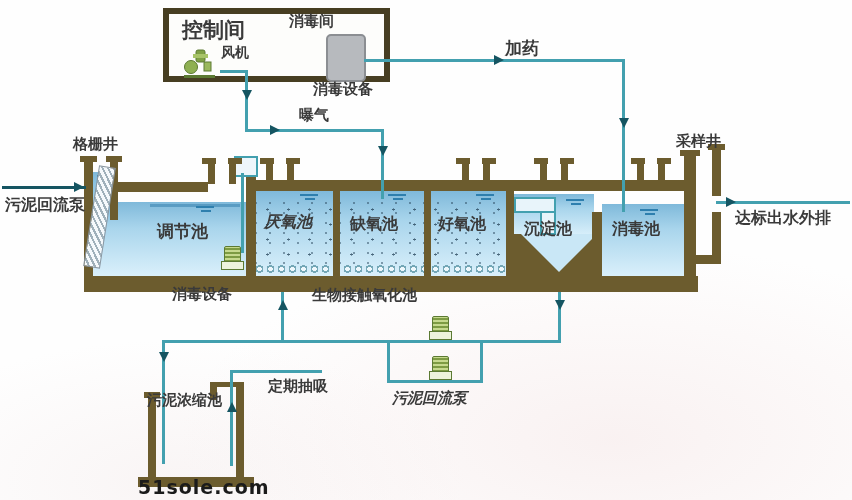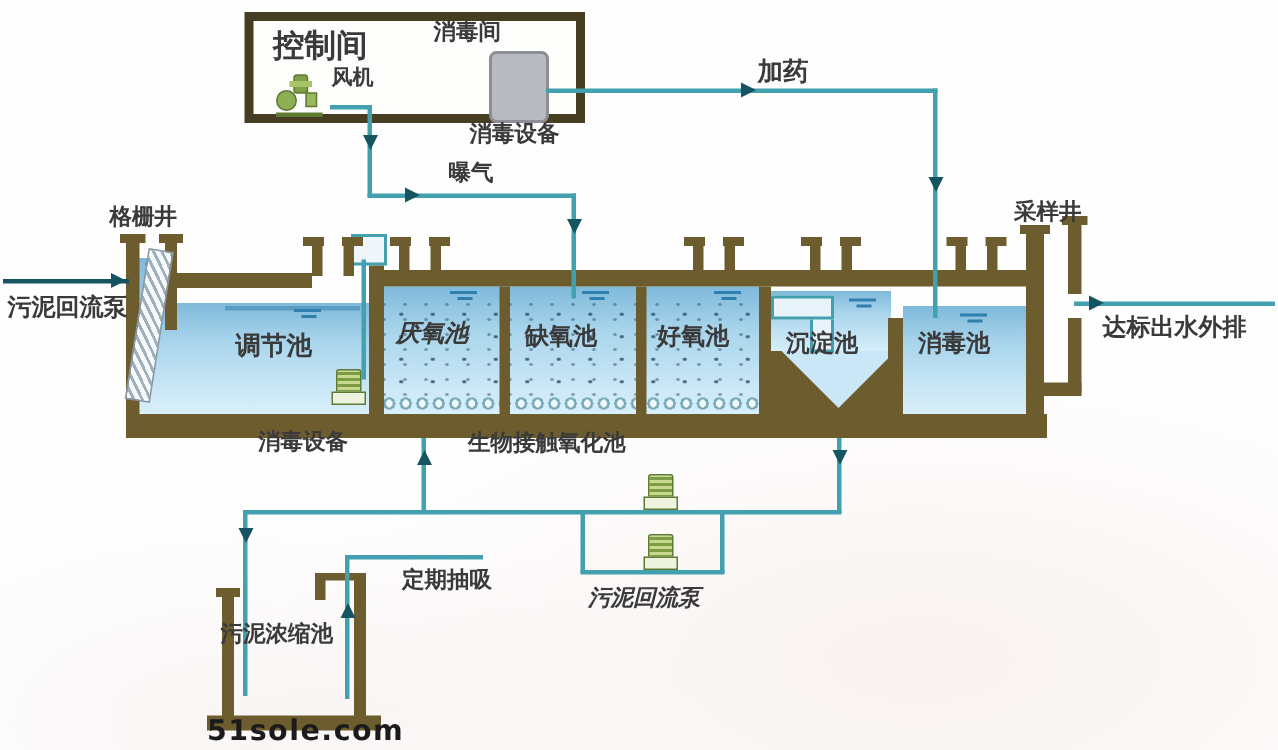--- a/index.html
+++ b/index.html
@@ -180,16 +180,16 @@
   <div class="wall" style="left:148px;top:397px;width:8px;height:88px;"></div>
   <div class="wall" style="left:144px;top:392px;width:16px;height:6px;"></div>
   <div class="wall" style="left:236px;top:382px;width:8px;height:103px;"></div>
   <div class="wall" style="left:210px;top:384px;width:7px;height:16px;"></div>
   <div class="wall" style="left:210px;top:382px;width:34px;height:5px;"></div>
   <div class="wall" style="left:138px;top:477px;width:116px;height:10px;"></div>
   <div class="pipe" style="left:230px;top:370px;width:3px;height:96px;"></div>
   <div class="ar u" style="left:227px;top:402px;"></div>
   <div class="pipe" style="left:230px;top:370px;width:92px;height:3px;"></div>
   <div class="lab" style="left:268px;top:379px;font-size:15px;">定期抽吸</div>
-  <div class="lab" style="left:147px;top:415px;font-size:15px;">污泥浓缩池</div>
+  <div class="lab" style="left:147px;top:393px;font-size:15px;">污泥浓缩池</div>
   <div class="lab" style="left:138px;top:478px;font-size:19px;color:#1b1b1b;letter-spacing:1px;z-index:70;">51sole.com</div>
 
 </div>
 
 </body></html>

